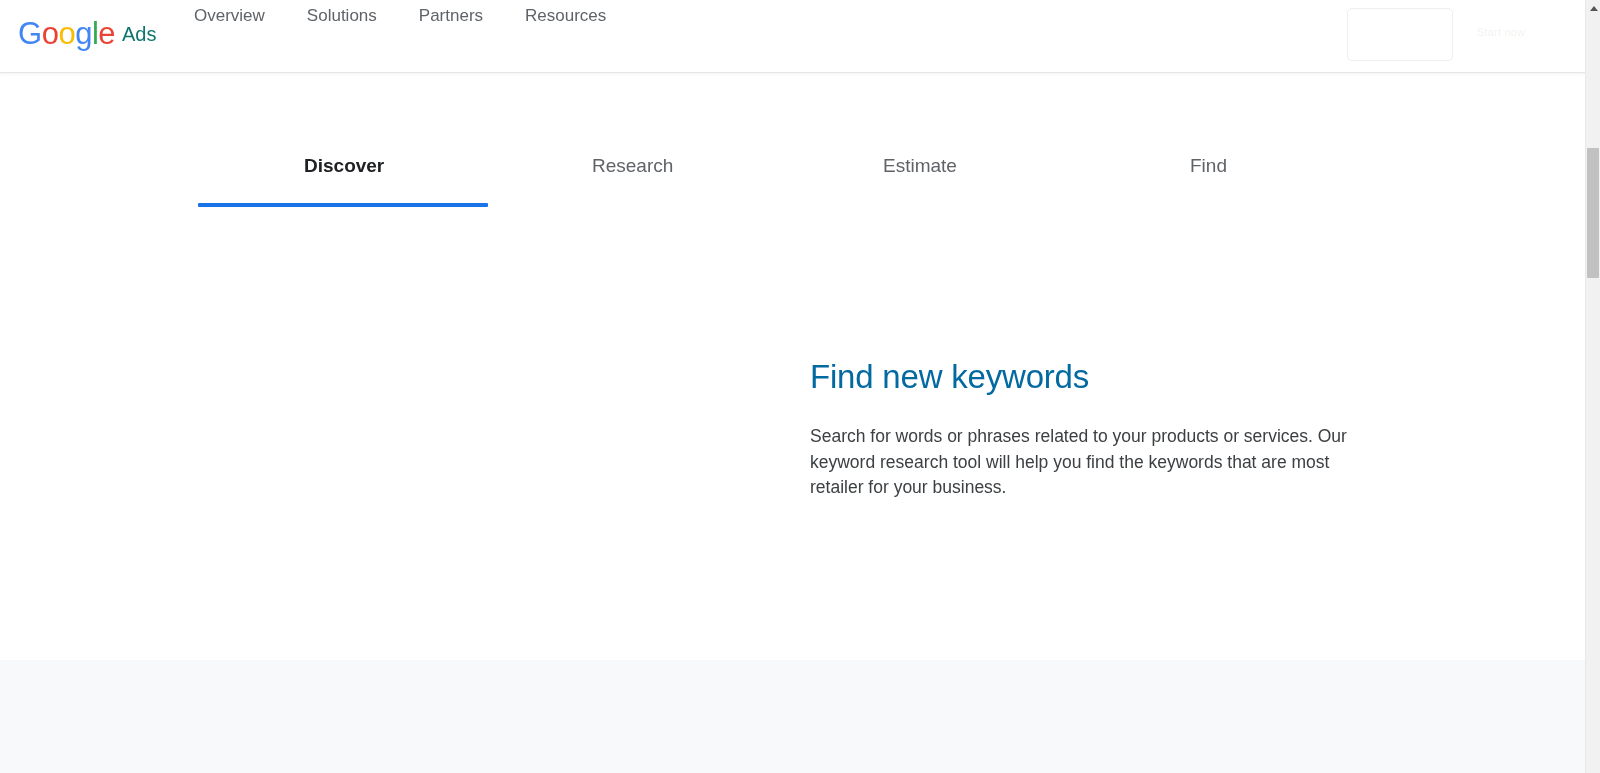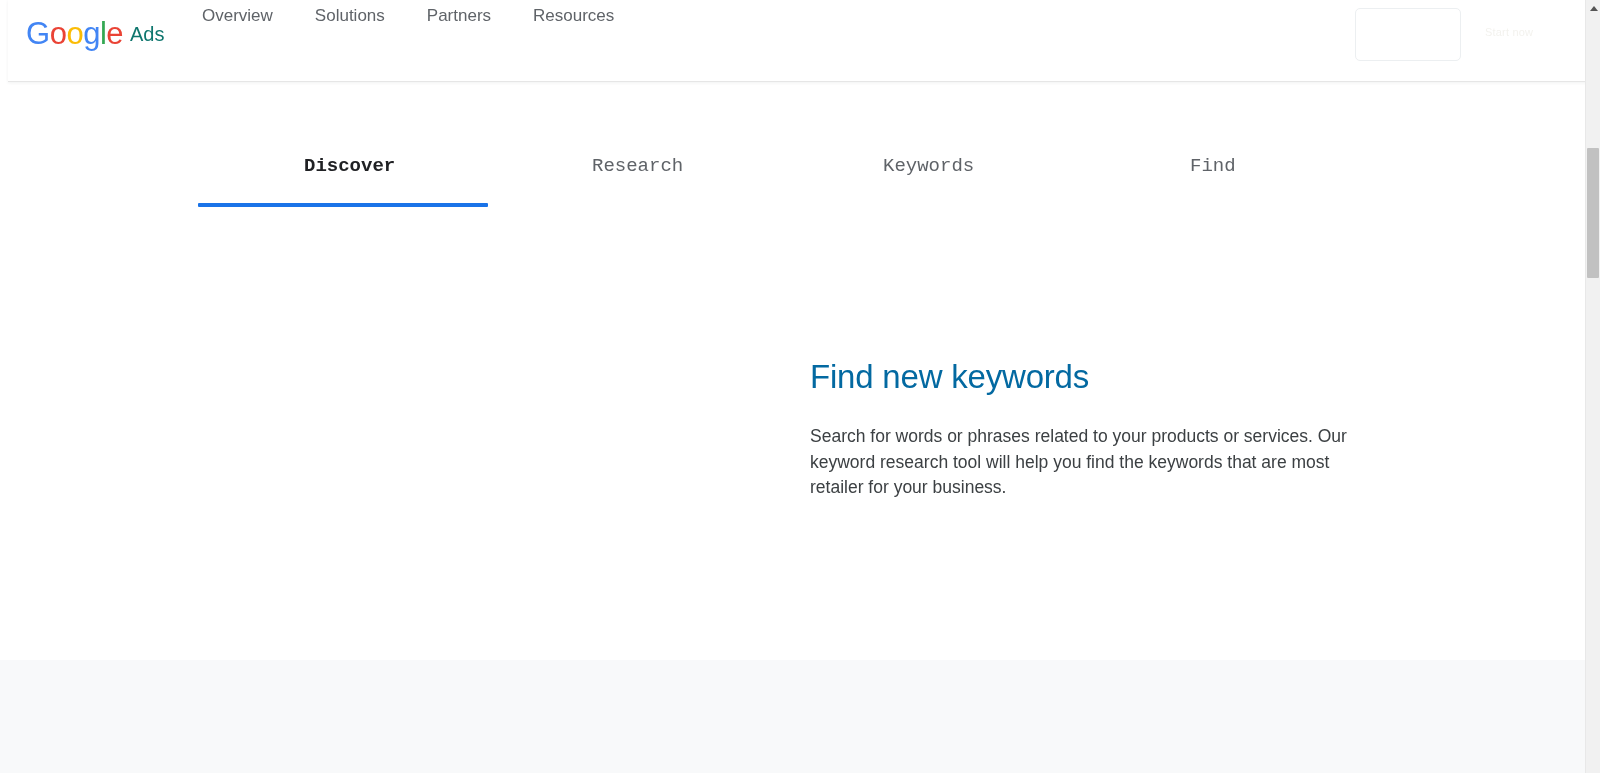--- a/index.html
+++ b/index.html
@@ -30,24 +30,24 @@
     top: 0;
     width: 1585px;
     height: 773px;
     background: #ffffff;
     overflow: hidden;
   }
 
   
   .site-header {
     position: absolute;
-    left: 8px;
+    left: 0;
     top: 0;
     width: 1585px;
-    height: 82px;
+    height: 73px;
     background: #ffffff;
     border-bottom: 1px solid #e6e6e6;
     box-shadow: 0 1px 3px rgba(60,64,67,0.07);
     box-sizing: border-box;
   }
 
   .brand {
     position: absolute;
     left: 18px;
     top: 17px;
@@ -137,21 +137,21 @@
     height: 70px;
   }
   .tab {
     position: absolute;
     top: 0;
     height: 70px;
     cursor: pointer;
     background: transparent;
     border: none;
     padding: 0;
-    font-family: Liberation Mono, monospace;
+    font-family: Liberation Sans, sans-serif;
   }
   .tab .tab-label {
     position: absolute;
     top: 15px;
     left: 0;
     font-size: 19px;
     color: #5f6368;
     white-space: nowrap;
   }
   .tab.active .tab-label {
@@ -370,21 +370,21 @@
           <span class="tab-label">Discover</span>
           <span class="tab-underline"></span>
         </div>
 
         <div class="tab" id="tab-research">
           <span class="tab-label">Research</span>
 
         </div>
 
         <div class="tab" id="tab-estimate">
-          <span class="tab-label">Keywords</span>
+          <span class="tab-label">Estimate</span>
 
         </div>
 
         <div class="tab" id="tab-plan">
           <span class="tab-label">Find</span>
 
         </div>
       </div>
 
 

